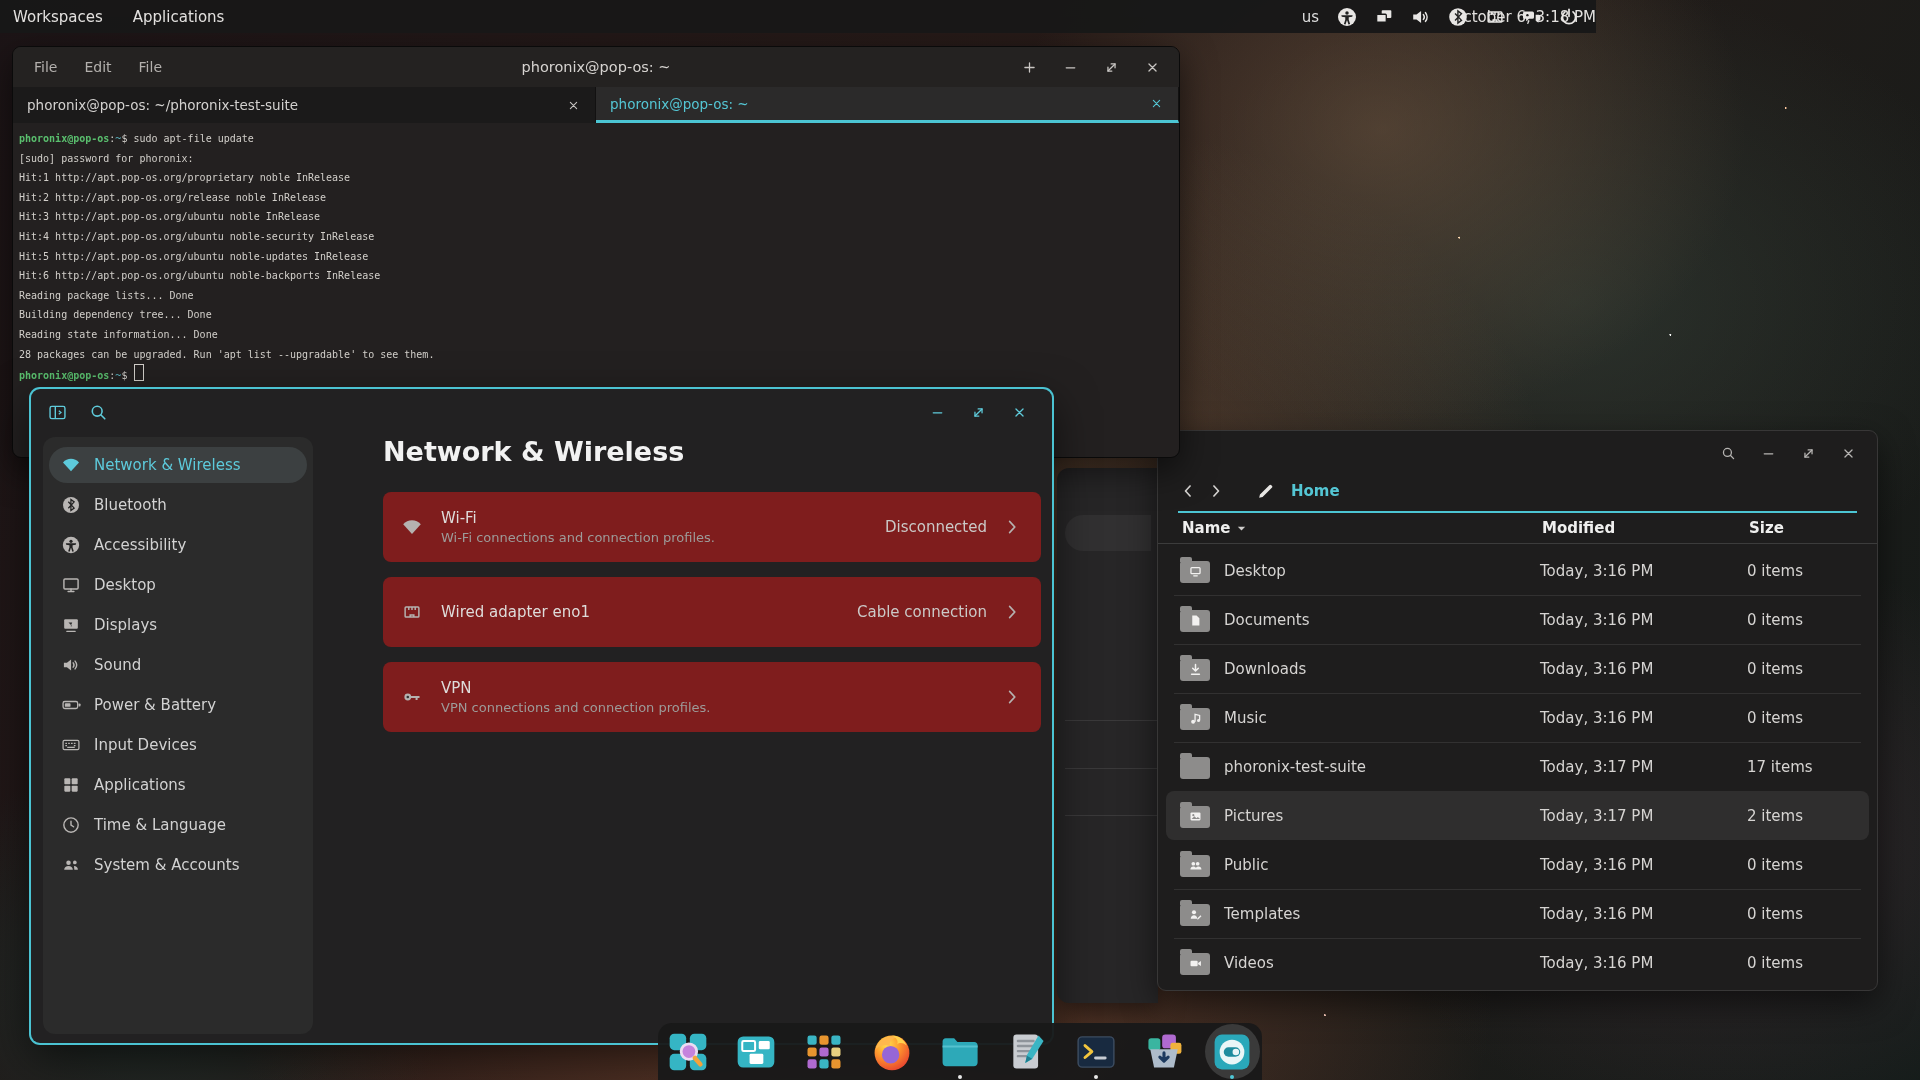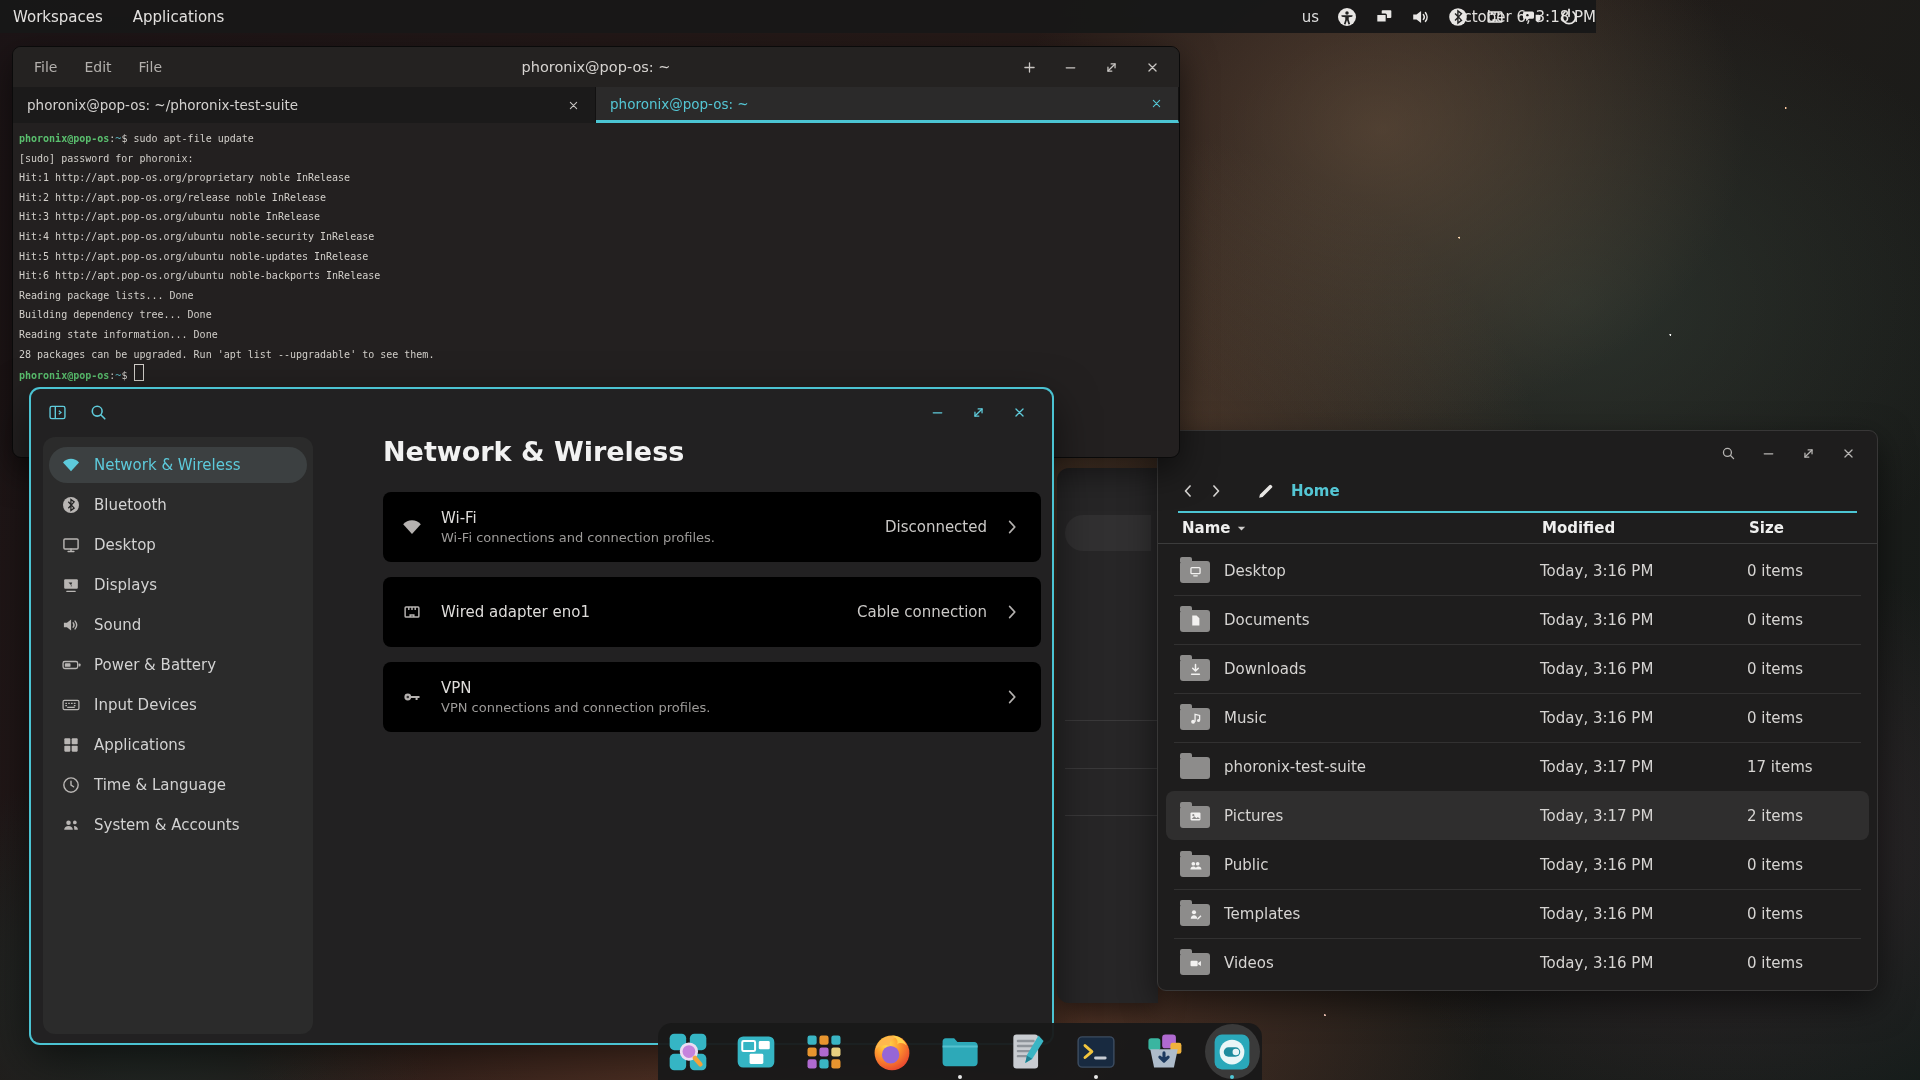--- a/index.html
+++ b/index.html
@@ -114,21 +114,21 @@
   .set-sidebar{position:absolute;left:12px;top:48px;width:270px;bottom:9px;background:#2b2b2b;
     border-radius:12px;padding-top:10px;box-sizing:border-box;}
   .side-item{display:flex;align-items:center;height:36px;margin:0 6px 4px 6px;border-radius:18px;
     padding:0 10px 0 12px;gap:13px;font-size:15px;color:#d2d2d2;}
   .side-item .icon{width:20px;height:20px;color:#b9b6b4;flex-shrink:0;}
   .side-item.selected{background:#3c4041;color:#5dcadb;}
   .side-item.selected .icon{color:#5dcadb;}
   .set-main{position:absolute;left:320px;top:0;right:0;bottom:0;}
   .set-title{margin:47px 0 0 32px;font-size:27px;font-weight:bold;color:#f2f2f2;}
   .cards{position:absolute;left:32px;top:103px;width:658px;}
-  .card{height:70px;background:#000000;border-radius:8px;margin-bottom:15px;display:flex;
+  .card{height:70px;background:#7f1d1d;border-radius:8px;margin-bottom:15px;display:flex;
     align-items:center;padding:0 18px 0 18px;}
   .card .icon{width:22px;height:22px;color:#b5b2b0;flex-shrink:0;}
   .card-text{margin-left:18px;display:flex;flex-direction:column;gap:3px;}
   .card-title{font-size:15px;color:#dedcda;}
   .card-sub{font-size:13px;color:#9d9b99;}
   .card-right{margin-left:auto;display:flex;align-items:center;gap:14px;}
   .card-status{font-size:15px;color:#cbc9c7;}
   .card-chevron{width:22px;height:22px;color:#a5a3a1;}
 
   
@@ -517,20 +517,30 @@
             <svg viewBox="0 0 24 24" width="100%" height="100%" fill="none">
               <circle cx="12" cy="12" r="9.6" fill="currentColor"></circle>
               <path d="M8.8 8.1l7 7.6-3.9 3V5.3l3.9 3-7 7.6" stroke="#222" stroke-width="1.5"></path>
             </svg>
           </span>
           <span>Bluetooth</span>
         </div>
         <div class="side-item">
           <span class="icon">
             <svg viewBox="0 0 24 24" width="100%" height="100%" fill="none">
+              <circle cx="12" cy="12" r="9.8" fill="currentColor"></circle>
+              <circle cx="12" cy="7.6" r="1.9" fill="#222"></circle>
+              <path d="M5.8 10h12.4l-.5 1.8-3.8.5v2.6l1.5 4.6-1.8.6-1.4-4.4h-.4l-1.4 4.4-1.8-.6 1.5-4.6v-2.6l-3.8-.5z" fill="#222"></path>
+            </svg>
+          </span>
+          <span>Accessibility</span>
+        </div>
+        <div class="side-item">
+          <span class="icon">
+            <svg viewBox="0 0 24 24" width="100%" height="100%" fill="none">
               <rect x="3.5" y="4.8" width="17" height="12" rx="1.3" stroke="currentColor" stroke-width="1.7"></rect>
               <path d="M12 16.8v3M8.5 19.8h7" stroke="currentColor" stroke-width="1.7" stroke-linecap="round"></path>
             </svg>
           </span>
           <span>Desktop</span>
         </div>
         <div class="side-item">
           <span class="icon">
             <svg viewBox="0 0 24 24" width="100%" height="100%" fill="none">
               <rect x="3.8" y="5" width="16.4" height="11.4" rx="1.2" fill="currentColor"></rect>

